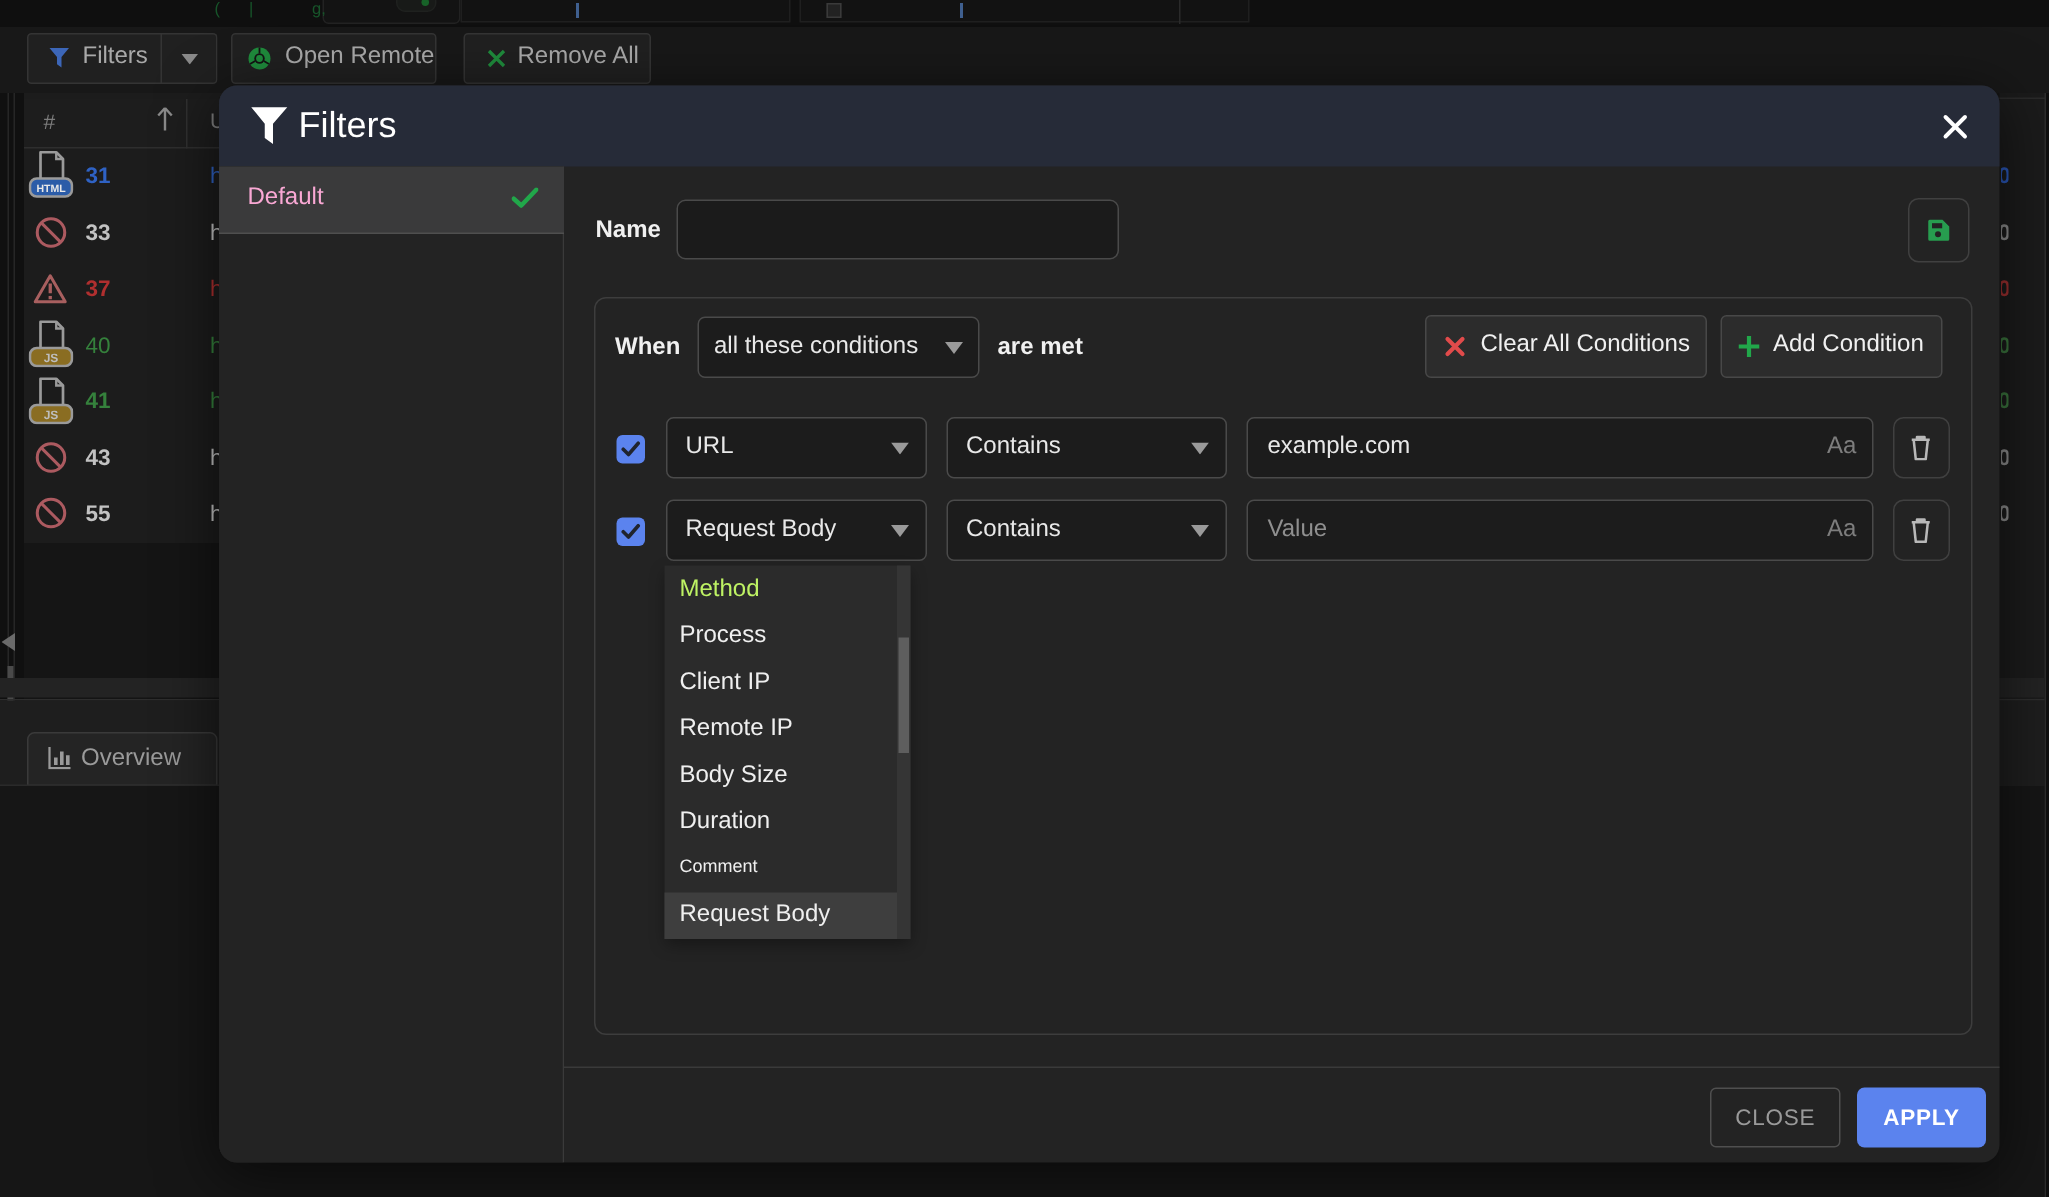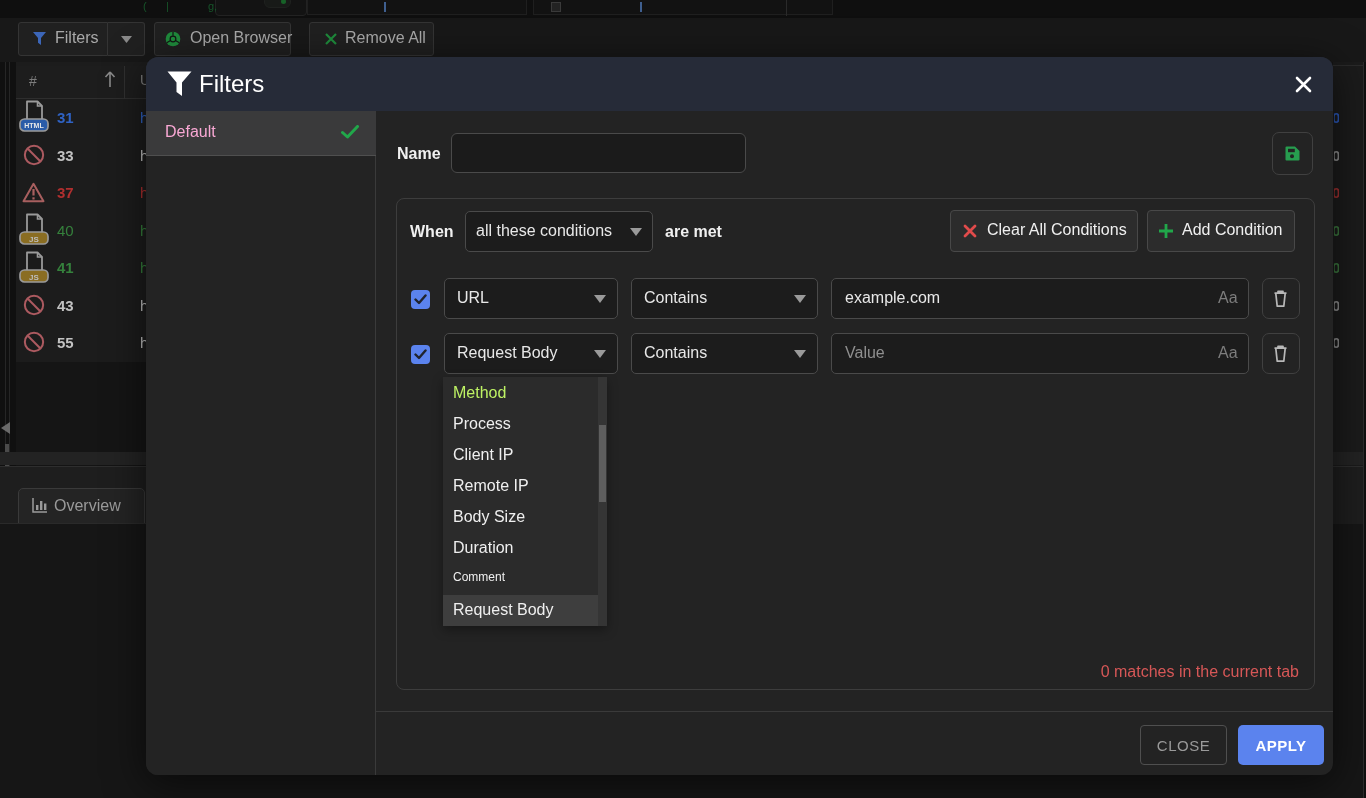--- a/index.html
+++ b/index.html
@@ -40,21 +40,21 @@
   <svg class="abs" style="left:165px;top:31px;" width="16" height="16" viewBox="0 0 24 24">
     <circle cx="12" cy="12" r="11" fill="#1f8b3c"></circle>
     <circle cx="12" cy="12" r="5.2" fill="#141414"></circle>
     <circle cx="12" cy="12" r="3.4" fill="#1f8b3c"></circle>
     <g stroke="#141414" stroke-width="1.8">
       <path d="M12 7 L12 1"></path>
         <path d="M7.7 14.5 L2.5 17.5"></path>
         <path d="M16.3 14.5 L21.5 17.5"></path>
     </g>
   </svg>
-  <div class="abs" style="left:190px;top:29px;color:#a9a9a9;font-size:16px;">Open Browser</div>
+  <div class="abs" style="left:190px;top:29px;color:#a9a9a9;font-size:16px;">Open Remote</div>
   <div class="abs" style="left:309px;top:22px;width:125px;height:34px;background:#202020;border:1px solid #343434;border-radius:3px;"></div>
   <svg class="abs" style="left:325px;top:33px;" width="12" height="12" viewBox="0 0 12 12">
       <path d="M1 1l10 10M11 1L1 11" stroke="#1f8b3c" stroke-width="2.2"></path>
     </svg>
   <div class="abs" style="left:345px;top:29px;color:#a9a9a9;font-size:16px;">Remove All</div>
 
   <div class="abs" style="left:0;top:62px;width:16px;height:736px;background:#101010;"></div>
   <div class="abs" style="left:5px;top:62px;width:1px;height:736px;background:#262626;"></div>
   <div class="abs" style="left:9px;top:62px;width:1px;height:736px;background:#262626;"></div>
   <div class="abs" style="left:5px;top:444px;width:4px;height:24px;background:#4a4a4a;"></div>
@@ -256,21 +256,20 @@
     <div class="abs" style="left:307px;top:389px;color:#efefef;font-size:16px;">Client IP</div>
     <div class="abs" style="left:307px;top:420px;color:#efefef;font-size:16px;">Remote IP</div>
     <div class="abs" style="left:307px;top:451px;color:#efefef;font-size:16px;">Body Size</div>
     <div class="abs" style="left:307px;top:482px;color:#efefef;font-size:16px;">Duration</div>
     <div class="abs" style="left:307px;top:513px;color:#efefef;font-size:12px;">Comment</div>
     <div class="abs" style="left:297px;top:538px;width:155px;height:31px;background:#3e3e3e;"></div>
     <div class="abs" style="left:307px;top:544px;color:#efefef;font-size:16px;">Request Body</div>
     <div class="abs" style="left:452px;top:320px;width:9px;height:249px;background:#353535;"></div>
     <div class="abs" style="left:453px;top:368px;width:7px;height:77px;background:#5e5e5e;"></div>
 
-    <div class="abs" style="left:803px;top:606px;width:350px;text-align:right;color:#d65757;font-size:16px;">0 matches in the current tab</div>
 
     <div class="abs" style="left:230px;top:654px;width:957px;height:1px;background:#3a3a3a;"></div>
     <div class="abs" style="left:994px;top:668px;width:87px;height:40px;border:1px solid #4f4f4f;border-radius:4px;"></div>
     <div class="abs" style="left:994px;top:680px;width:87px;text-align:center;color:#9a9a9a;font-size:15px;letter-spacing:0.5px;">CLOSE</div>
     <div class="abs" style="left:1092px;top:668px;width:86px;height:40px;background:#5b83ee;border-radius:5px;"></div>
     <div class="abs" style="left:1092px;top:680px;width:86px;text-align:center;color:#fff;font-size:15px;font-weight:bold;letter-spacing:0.5px;">APPLY</div>
   </div>
 
 </div>
 

